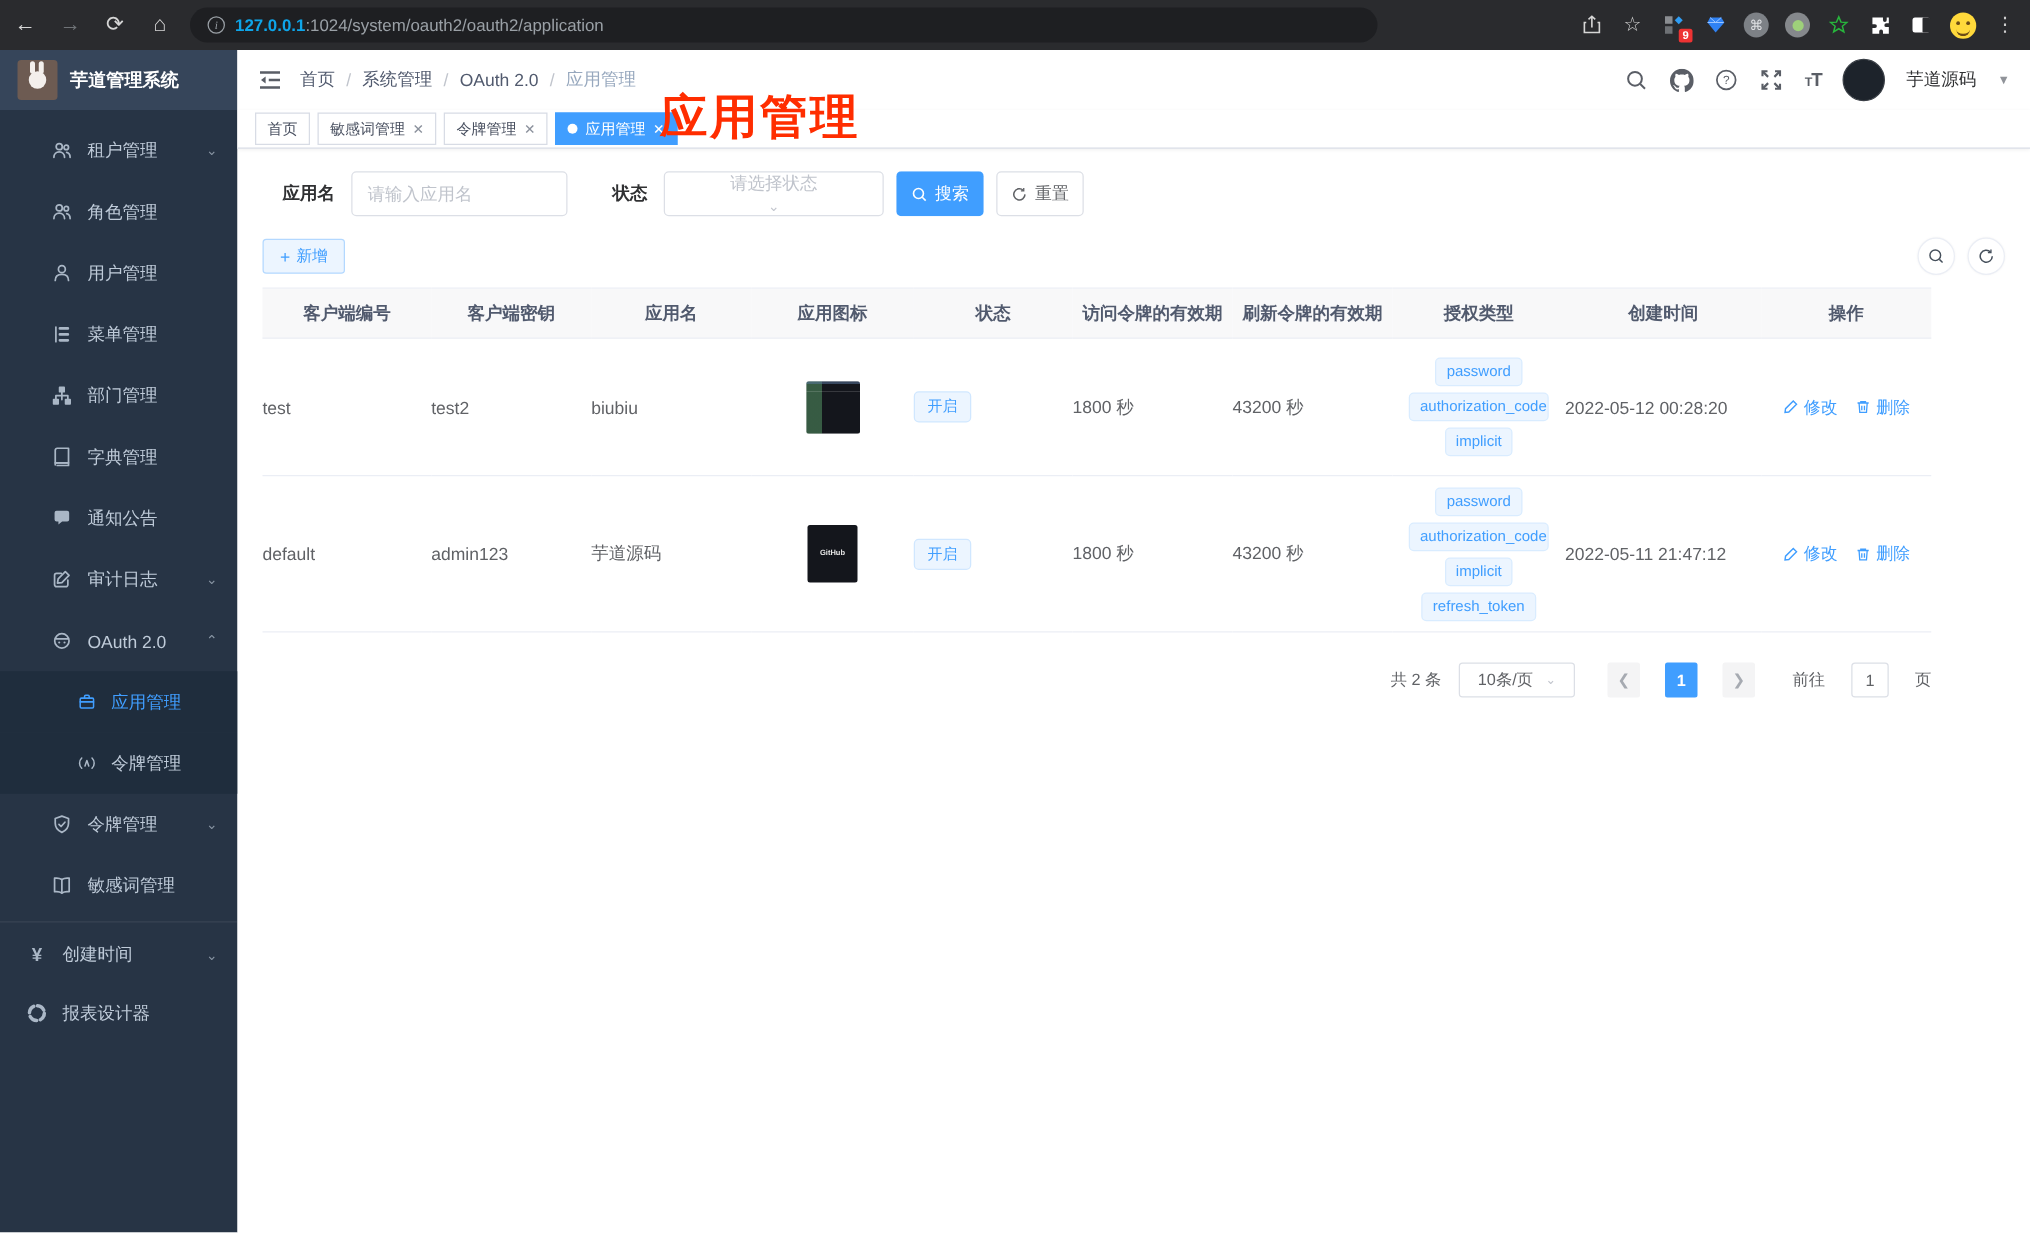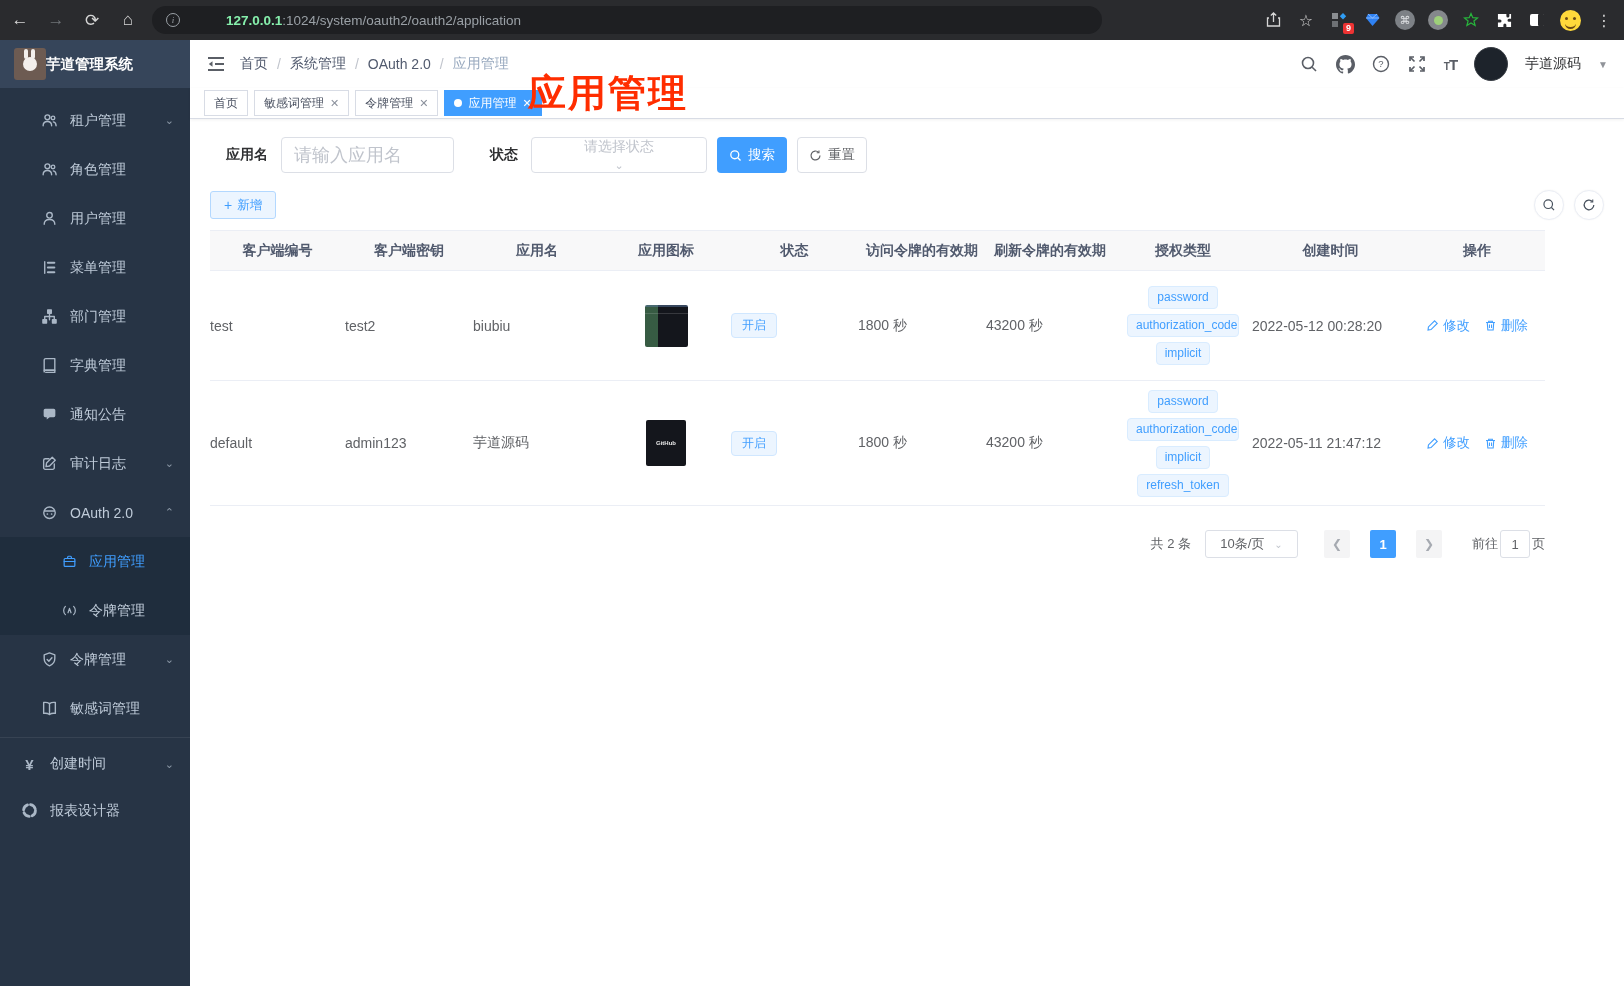--- a/index.html
+++ b/index.html
@@ -6,35 +6,35 @@
   html,body { width:1624px; height:986px; font-family:"Liberation Sans","DejaVu Sans",sans-serif; background:#fff; overflow:hidden; }
 
   
   .browser { height:40px; background:#2a2b2e; display:flex; align-items:center; padding:0 10px; gap:14px; }
   .b-nav { display:flex; align-items:center; gap:16px; color:#d6d6d6; font-size:17px; }
   .b-nav .dim { color:#6f7377; }
   .b-ic { width:20px; height:20px; display:flex; align-items:center; justify-content:center; cursor:pointer; }
   .urlbar { flex:1; max-width:950px; height:28px; background:#1e1f22; border-radius:14px; display:flex; align-items:center; padding:0 14px; gap:8px; }
   .info-circle { width:14px; height:14px; border:1.4px solid #9aa0a6; border-radius:50%; color:#9aa0a6; font-size:9px; display:flex; align-items:center; justify-content:center; font-style:italic; font-family:"Liberation Serif",serif; }
   .url { font-size:13.5px; color:#9aa0a6; white-space:nowrap; }
-  .url b { color:#86efac; font-weight:700;margin-left:38px; }
+  .url b { color:#0ea5e9; font-weight:700; }
   .b-right { display:flex; align-items:center; gap:13px; margin-left:auto; color:#cfcfcf; }
   .ext { width:20px; height:20px; border-radius:50%; display:flex; align-items:center; justify-content:center; font-size:11px; position:relative; }
   .badge { position:absolute; right:-5px; bottom:-4px; background:#e33; color:#fff; font-size:9px; font-weight:700; padding:0 3px; border-radius:2px; line-height:11px; }
   .sq { border-radius:3px; }
   .emoji-face { width:21px; height:21px; background:#ffd93b; border-radius:50%; position:relative; }
   .emoji-face:before { content:""; position:absolute; left:5px; top:7px; width:3px; height:3px; background:#6b4b16; border-radius:50%; box-shadow:8px 0 0 #6b4b16; }
   .emoji-face:after { content:""; position:absolute; left:5px; top:11px; width:11px; height:6px; border-bottom:2px solid #6b4b16; border-radius:0 0 8px 8px; }
 
   
   .shell { display:flex; height:946px; position:relative; }
 
   
   .sidebar { width:190px; background:#273445; flex-shrink:0; display:flex; flex-direction:column; overflow:hidden; }
-  .logo-strip { height:48px; background:#36455a; display:flex; align-items:center; gap:0; padding:0 14px; flex-shrink:0; }
+  .logo-strip { height:48px; background:#36455a; display:flex; align-items:center; gap:10px; padding:0 14px; flex-shrink:0; }
   .logo-img { width:32px; height:32px; border-radius:3px; background:#6d5b52; position:relative; overflow:hidden; flex-shrink:0; }
   .logo-img:before { content:""; position:absolute; left:9px; top:9px; width:14px; height:14px; background:#f3efec; border-radius:50%; }
   .logo-img:after { content:""; position:absolute; left:10px; top:1px; width:4px; height:10px; background:#f3efec; border-radius:3px; box-shadow:7px 0 0 #f3efec; }
   .logo-title { color:#fff; font-size:14.5px; font-weight:700; white-space:nowrap; }
   .menu { flex:1; padding-top:8px; }
   .m-item { height:49px; display:flex; align-items:center; gap:12px; padding:0 16px 0 41px; color:#bfcbd9; font-size:14px; cursor:pointer; position:relative; }
   .m-item .mi { width:17px; height:17px; flex-shrink:0; display:flex; align-items:center; justify-content:center; color:#aab7c6; font-size:12px; }
   .m-item .chev { margin-left:auto; color:#8a97a5; font-size:11px; }
   .m-item.sub { padding-left:62px; background:#1f2d3d; }
   .m-item.sub .mi { width:15px; height:15px; }
@@ -67,21 +67,21 @@
   .tagv.active .x { color:#fff; }
   .tagv .dot { width:8px; height:8px; border-radius:50%; background:#fff; }
 
   
   .annotation { position:absolute; left:528px; top:28px; font-size:38px; font-weight:600; letter-spacing:2px; z-index:30; pointer-events:none; }
 
   
   .content { flex:1; padding:18px 20px 0; overflow:hidden; }
   .filter-row { display:flex; align-items:center; margin-left:16px; }
   .f-label { font-size:14px; font-weight:700; color:#303133; margin-right:13px; }
-  .f-input { width:173px; height:36px; border:1px solid #dcdfe6; border-radius:4px; padding:0 12px; font-size:18px; color:#606266; outline:none; font-family:inherit; }
+  .f-input { width:173px; height:36px; border:1px solid #dcdfe6; border-radius:4px; padding:0 12px; font-size:14px; color:#606266; outline:none; font-family:inherit; }
   .f-input::placeholder { color:#c0c4cc; }
   .f-sel { width:176px; height:36px; border:1px solid #dcdfe6; border-radius:4px; padding:0 12px; display:flex; align-items:center; justify-content:space-between; color:#c0c4cc; font-size:14px; cursor:pointer; margin-right:10px;flex-direction:column; }
   .f-sel .caret { color:#c0c4cc; font-size:11px; }
   .gap1 { width:36px; }
   .btn { height:36px; border-radius:4px; font-size:13.5px; display:inline-flex; align-items:center; justify-content:center; gap:6px; cursor:pointer; border:1px solid transparent; font-family:inherit; }
   .btn-primary { background:#409eff; color:#fff; width:70px; }
   .btn-plain { background:#fff; border-color:#dcdfe6; color:#606266; width:70px; margin-left:10px; }
   .toolbar-row { display:flex; align-items:center; margin-top:17px; }
   .btn-add { height:28px; padding:0 13px; background:#ecf5ff; border:1px solid #b3d8ff; color:#409eff; border-radius:3px; font-size:12.5px; display:inline-flex; align-items:center; gap:5px; cursor:pointer; font-family:inherit; }
   .tool-circles { margin-left:auto; display:flex; gap:10px; }
@@ -103,21 +103,21 @@
   .op svg { width:13px; height:13px; }
 
   
   .pager { width:1335px; display:flex; align-items:center; justify-content:flex-end; gap:12px; margin-top:24px; font-size:13px; color:#606266; }
   .p-total { margin-right:2px;margin-left:37px; }
   .p-size { width:93px; height:28px; border:1px solid #dcdfe6; border-radius:3px; display:flex; align-items:center; justify-content:center; gap:10px; color:#606266; cursor:pointer; }
   .p-size .caret { color:#c0c4cc; font-size:10px; }
   .p-btn { width:26px; height:28px; background:#f4f4f5; border-radius:2px; display:flex; align-items:center; justify-content:center; color:#a6aab1; font-size:12px; cursor:pointer; }
   .p-cur { width:26px; height:28px; background:#409eff; color:#fff; border-radius:2px; display:flex; align-items:center; justify-content:center; font-weight:700; cursor:pointer; margin:0 8px; }
   .p-prev { margin-left:14px; }
-  .p-goto { display:flex; align-items:center; gap:2px; margin-left:18px; }
+  .p-goto { display:flex; align-items:center; gap:21px; margin-left:18px; }
   .p-goto input { width:30px; height:28px; border:1px solid #dcdfe6; border-radius:3px; text-align:center; font-size:13px; color:#606266; outline:none; font-family:inherit; }
 </style>
 </head>
 <body>
 
 <div class="browser">
   <div class="b-nav">
     <span class="b-ic">←</span>
     <span class="b-ic dim">→</span>
     <span class="b-ic">⟳</span>

